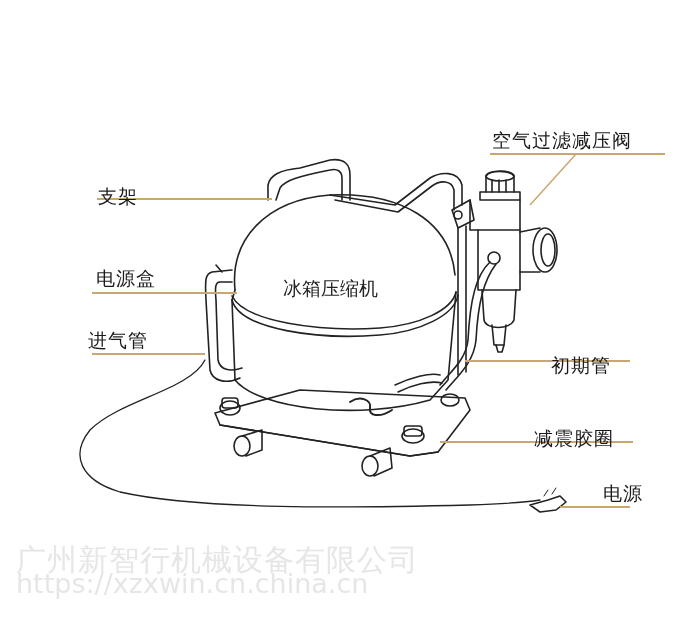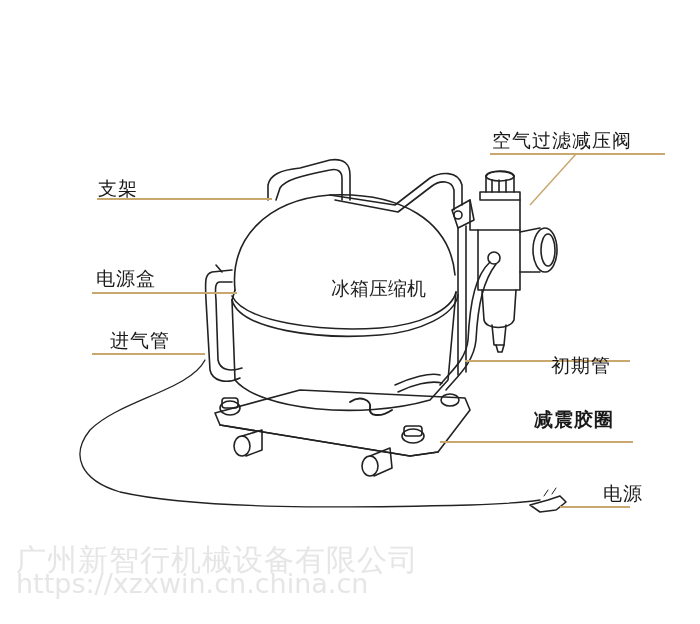--- a/index.html
+++ b/index.html
@@ -3,21 +3,21 @@
 <meta charset="utf-8">
 <style>
   html, body { margin: 0; padding: 0; background: #ffffff; }
   body { width: 700px; height: 624px; position: relative; overflow: hidden;
          font-family: "DejaVu Sans", sans-serif; }
   .label { position: absolute; font-size: 19px; color: #1a1a1a; letter-spacing: 1px; white-space: nowrap; }
   .leader { position: absolute; height: 2px; background: #c9a870; }
   .wm1 { position: absolute; left: 16px; top: 540px; font-size: 30px; color: #e6e6e6; letter-spacing: 1px; white-space: nowrap; }
   .wm2 { position: absolute; left: 16px; top: 568px; font-size: 27px; color: #e6e6e6; white-space: nowrap; font-family: "DejaVu Sans", sans-serif; }
   svg.drawing { position: absolute; left: 0; top: 0; }
-  .center-label { position: absolute; left: 283px; top: 276px; font-size: 19px; color: #222; white-space: nowrap; margin-left: 48px; }
+  .center-label { position: absolute; left: 283px; top: 276px; font-size: 19px; color: #222; white-space: nowrap; }
 </style>
 </head>
 <body>
 
 <svg class="drawing" width="700" height="624" viewBox="0 0 700 624" fill="none" stroke="#222" stroke-width="1.6" stroke-linejoin="round" stroke-linecap="round">
 
   <path d="M205 360 C 190 390, 120 400, 90 430 C 70 455, 80 480, 120 492 C 200 510, 350 508, 470 505 C 500 504, 520 503, 540 500" stroke-width="1.3"></path>
 
   <path d="M530 505 L548 500 L560 496 L566 502 L556 510 L540 512 Z"></path>
   <path d="M544 496 l4 -6 M552 494 l4 -6" stroke-width="1"></path>
@@ -82,23 +82,23 @@
 <div class="leader" style="left:92px;top:292px;width:145px;"></div>
 <div class="leader" style="left:92px;top:353px;width:113px;"></div>
 <div class="leader" style="left:490px;top:153px;width:175px;"></div>
 <svg class="drawing" width="700" height="624">
   <line x1="576" y1="154" x2="530" y2="205" stroke="#c9a870" stroke-width="1.5"></line>
 </svg>
 <div class="leader" style="left:465px;top:360px;width:165px;"></div>
 <div class="leader" style="left:440px;top:441px;width:193px;"></div>
 <div class="leader" style="left:560px;top:506px;width:70px;"></div>
 
-<div class="label" style="left:98px;top:176px;">支架</div>
+<div class="label" style="left:98px;top:184px;">支架</div>
 <div class="label" style="left:96px;top:266px;text-align:right;">电源盒</div>
-<div class="label" style="left:110px;top:328px;">进气管</div>
+<div class="label" style="left:88px;top:328px;">进气管</div>
 <div class="label" style="left:492px;top:128px;text-align:center;">空气过滤减压阀</div>
 <div class="label" style="left:551px;top:353px;">初期管</div>
-<div class="label" style="left:534px;top:407px;font-weight:bold;">减震胶圈</div>
+<div class="label" style="left:534px;top:426px;">减震胶圈</div>
 <div class="label" style="left:603px;top:481px;">电源</div>
 <div class="center-label">冰箱压缩机</div>
 
 <div class="wm1">广州新智行机械设备有限公司</div>
 <div class="wm2">https://xzxwin.cn.china.cn</div>
 
 </body></html>

